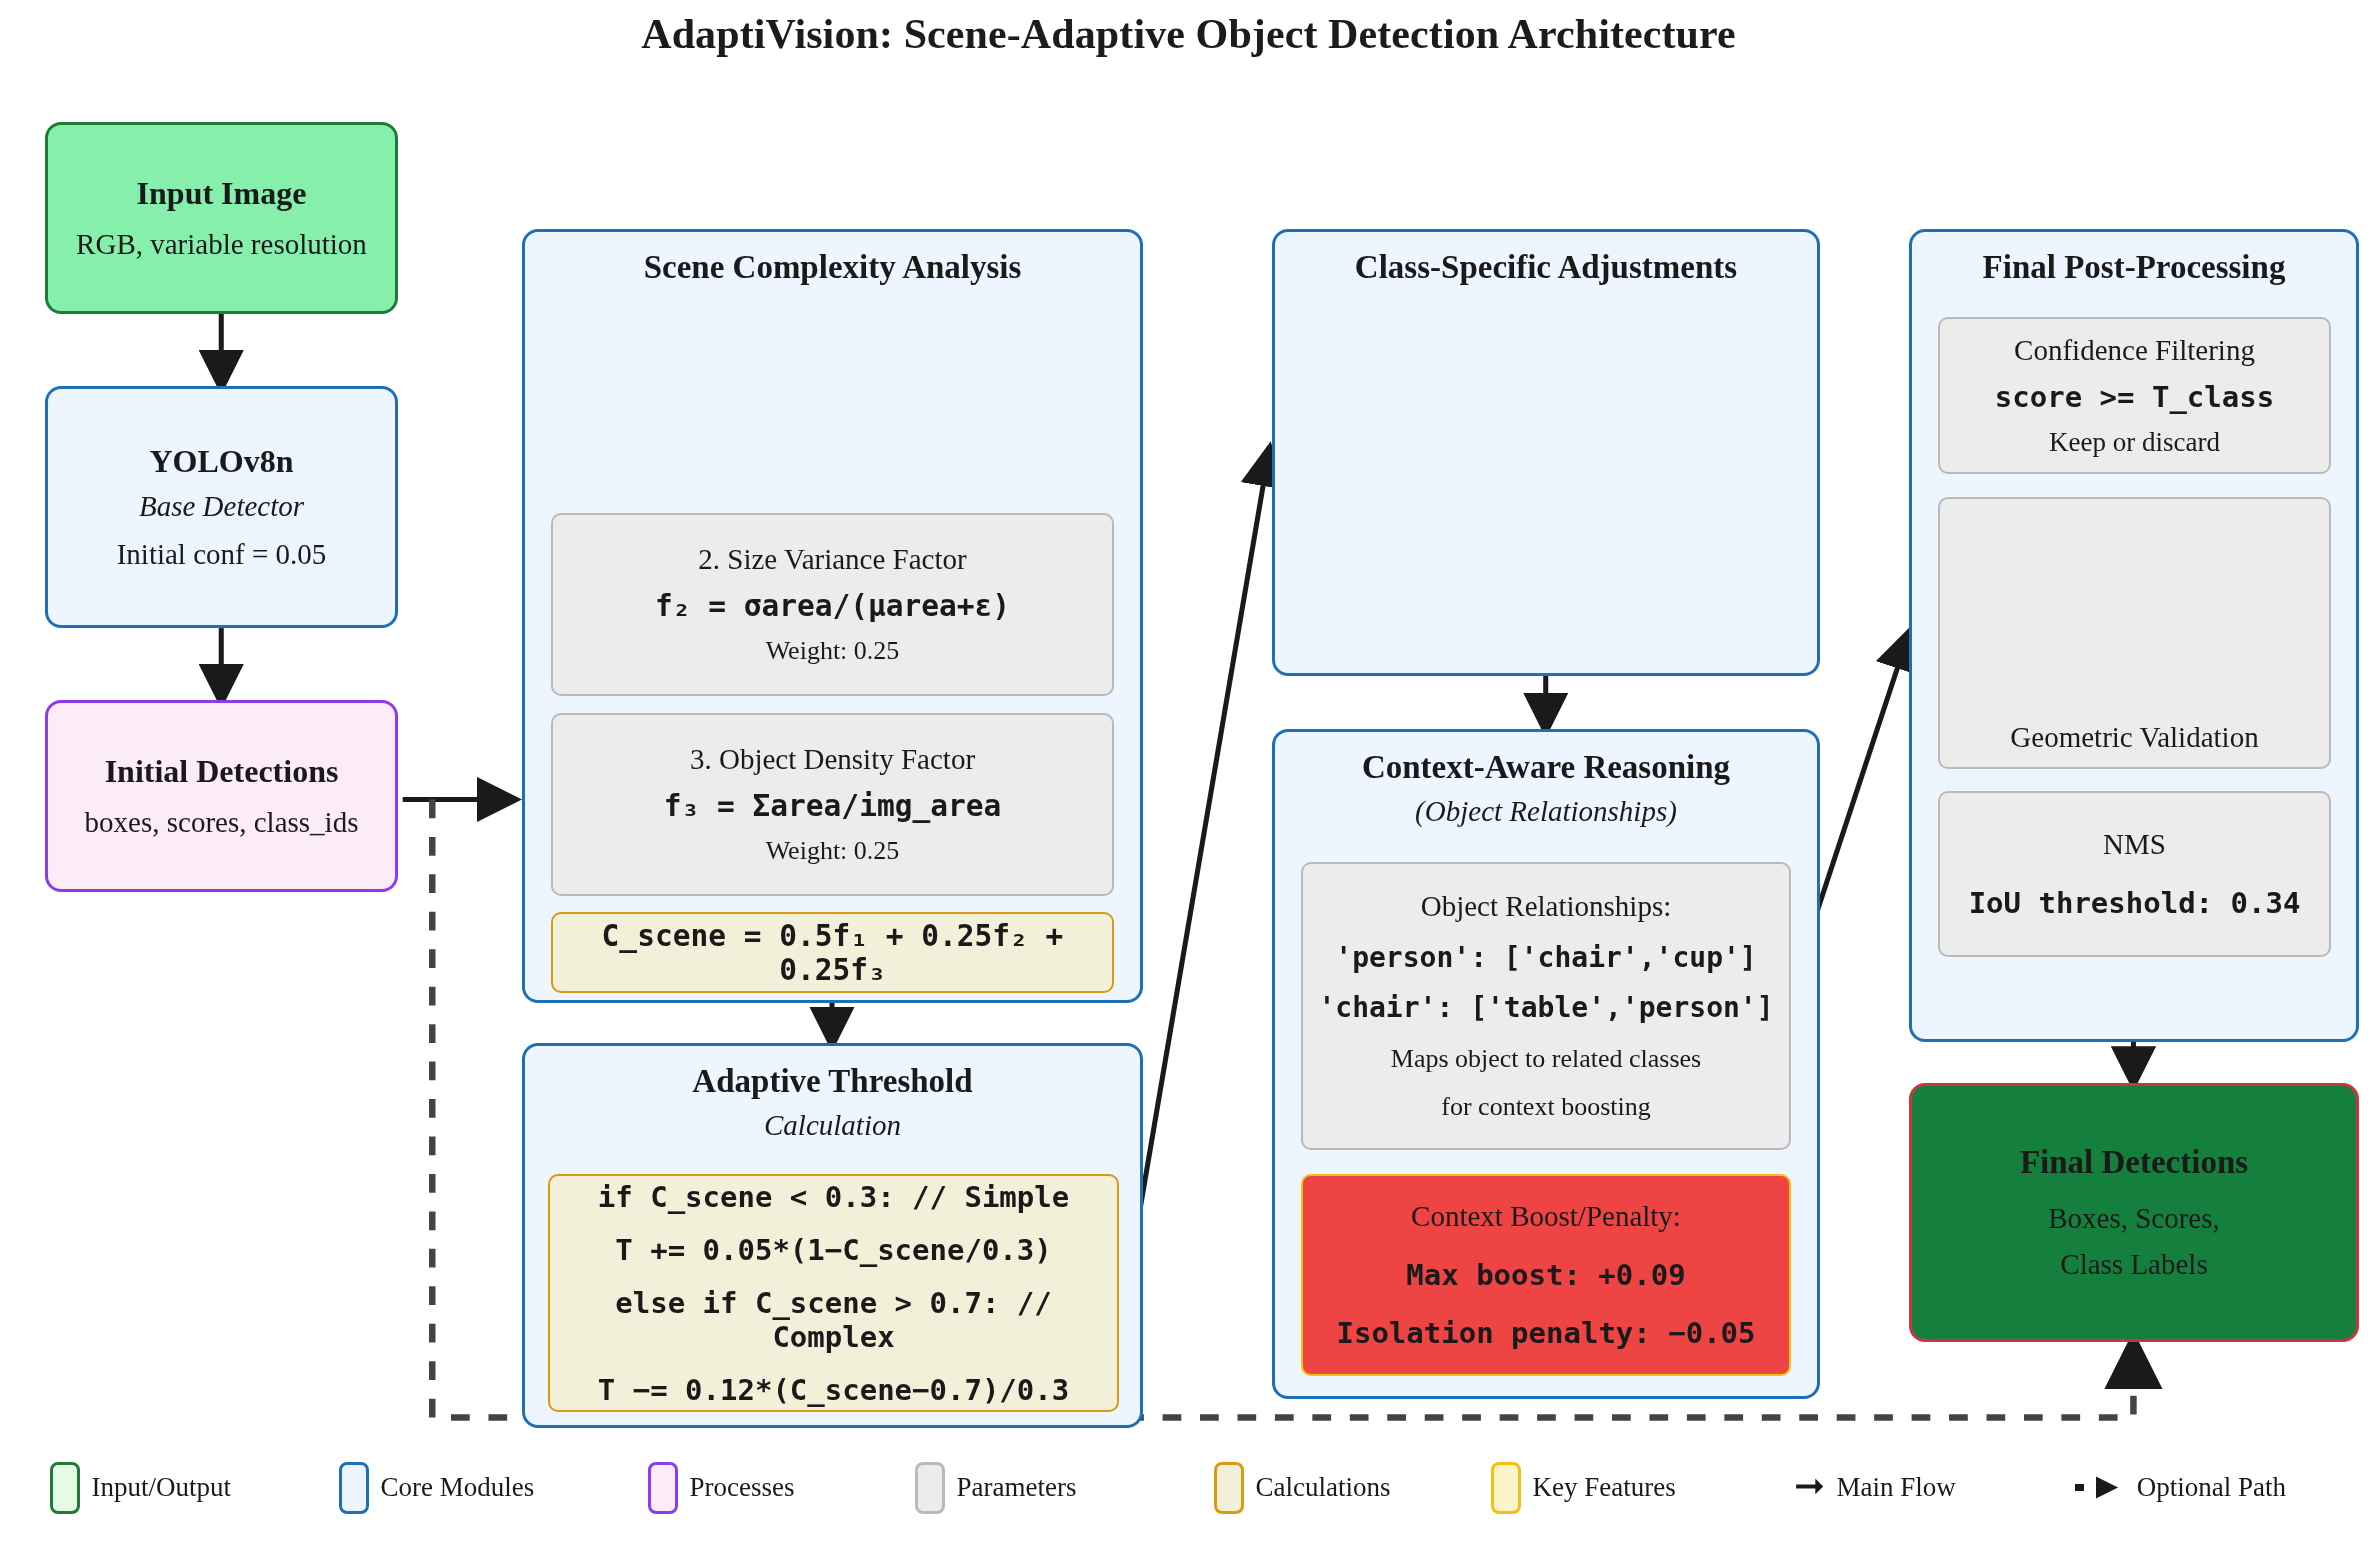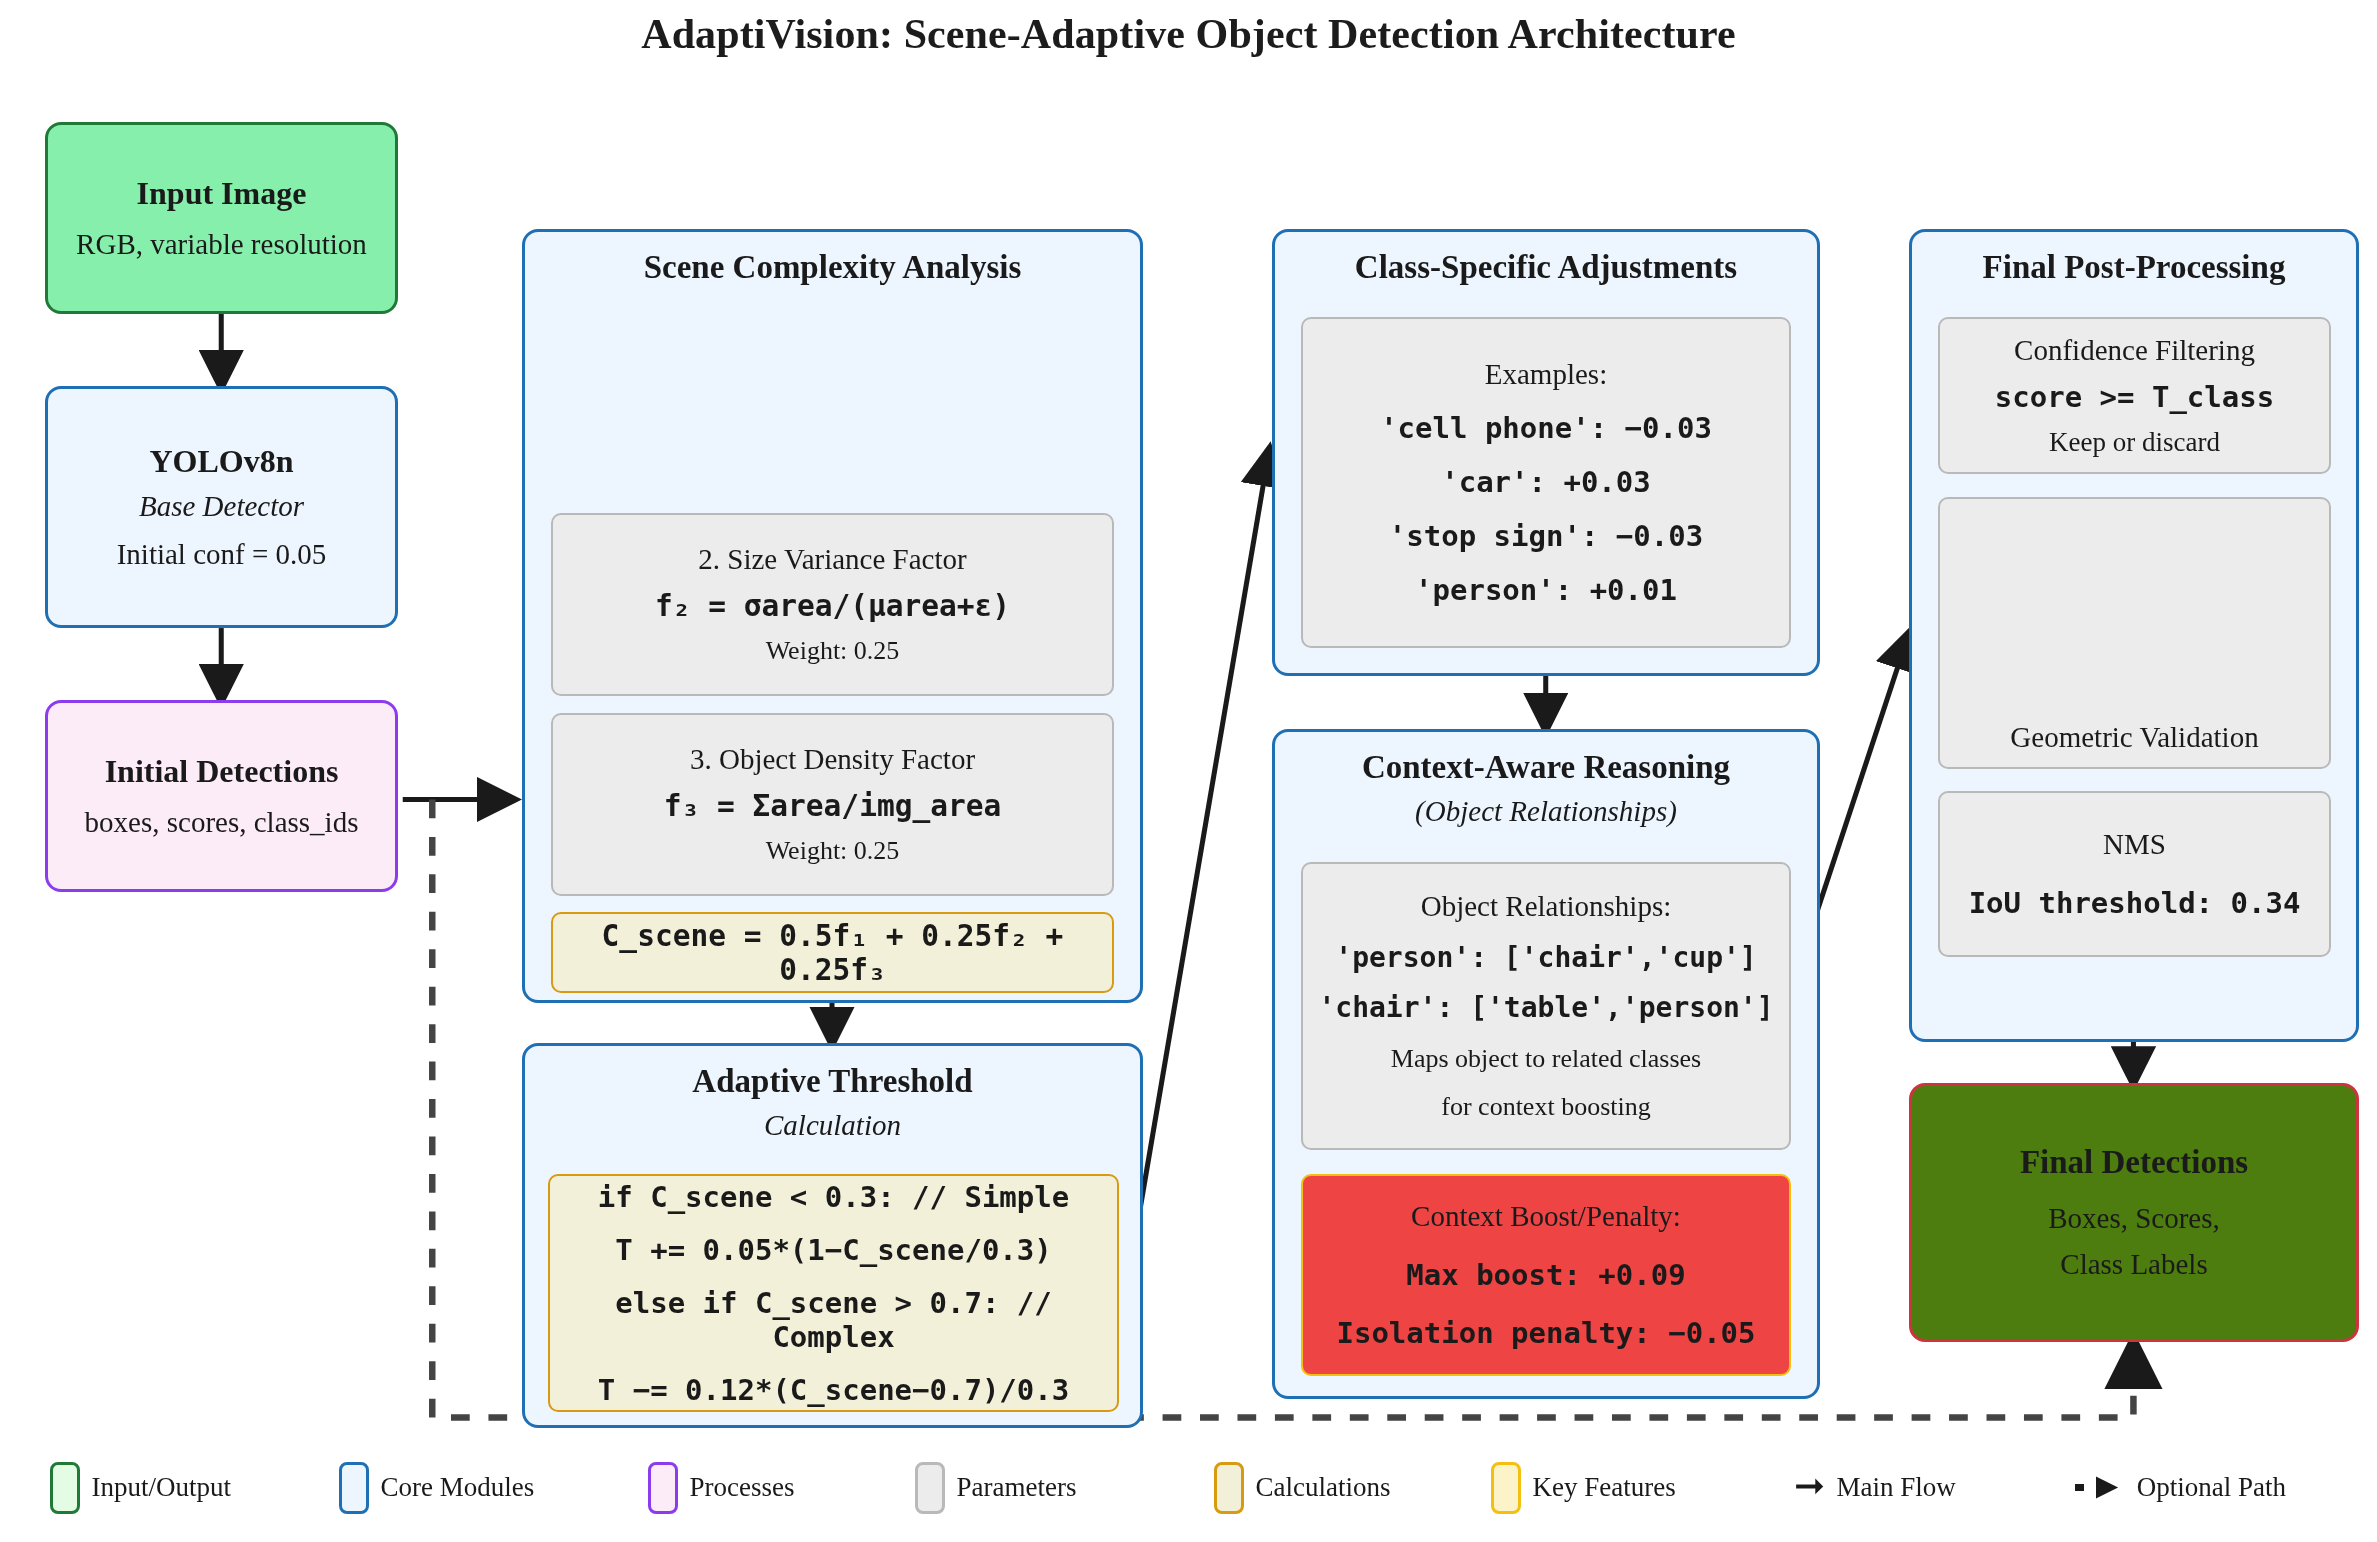--- a/index.html
+++ b/index.html
@@ -16,21 +16,21 @@
   
   .node{position:absolute;box-sizing:border-box;border-radius:16px;
         border-width:3.6px;border-style:solid;display:flex;flex-direction:column;
         align-items:center;justify-content:center;text-align:center;}
   .node .hdr{font-weight:bold;}
   .node .sub{font-style:italic;}
 
   .io      {background:#86efac;border-color:#1f7a38;}
   .core    {background:#edf5fe;border-color:#1f6fb5;}
   .proc    {background:#fcecf8;border-color:#8d3ced;}
-  .final   {background:#4d7c0f;border-color:#ce3440;}
+  .final   {background:#15803d;border-color:#ce3440;}
 
   
   .panel{position:absolute;box-sizing:border-box;border-radius:10px;
          border-width:2.2px;border-style:solid;display:flex;flex-direction:column;
          align-items:center;justify-content:center;text-align:center;}
   .params{background:#ececec;border-color:#b9b9b9;}
   .calc  {background:#f2f0d8;border-color:#d79a11;}
   .keyf  {background:#ef4444;border-color:#f5bf11;}
 
   .mono{font-family:"DejaVu Sans Mono","Liberation Mono",monospace;font-weight:bold;}
@@ -136,27 +136,20 @@
     <div class="mono ln" style="font-size:29px;">if C_scene &lt; 0.3: // Simple</div>
     <div class="mono ln" style="font-size:29px;">T += 0.05*(1−C_scene/0.3)</div>
     <div class="mono ln" style="font-size:29px;">else if C_scene &gt; 0.7: // Complex</div>
     <div class="mono ln" style="font-size:29px;">T −= 0.12*(C_scene−0.7)/0.3</div>
   </div>
 
   <div class="node core" style="left:1272px;top:229px;width:548px;height:447px;justify-content:flex-start;padding-top:17.3px;">
     <div class="hdr" style="font-size:33px;">Class-Specific Adjustments</div>
   </div>
 
-  <div class="panel params" style="left:1301px;top:317px;width:490px;height:331px;gap:20px;">
-    <div class="serif ln" style="font-size:29px;">Examples:</div>
-    <div class="mono ln" style="font-size:29px;">'cell phone': −0.03</div>
-    <div class="mono ln" style="font-size:29px;">'car': +0.03</div>
-    <div class="mono ln" style="font-size:29px;">'stop sign': −0.03</div>
-    <div class="mono ln" style="font-size:29px;">'person': +0.01</div>
-  </div>
 
   <div class="node core" style="left:1272px;top:729px;width:548px;height:670px;justify-content:flex-start;padding-top:17.3px;">
     <div class="hdr" style="font-size:33px;margin-bottom:8.6px;">Context-Aware Reasoning</div>
     <div class="sub" style="font-size:29px;">(Object Relationships)</div>
   </div>
 
   <div class="panel params" style="left:1301px;top:862px;width:490px;height:288px;gap:17.3px;">
     <div class="serif ln" style="font-size:29px;">Object Relationships:</div>
     <div class="mono ln" style="font-size:28px;">'person': ['chair','cup']</div>
     <div class="mono ln" style="font-size:28px;">'chair': ['table','person']</div>

